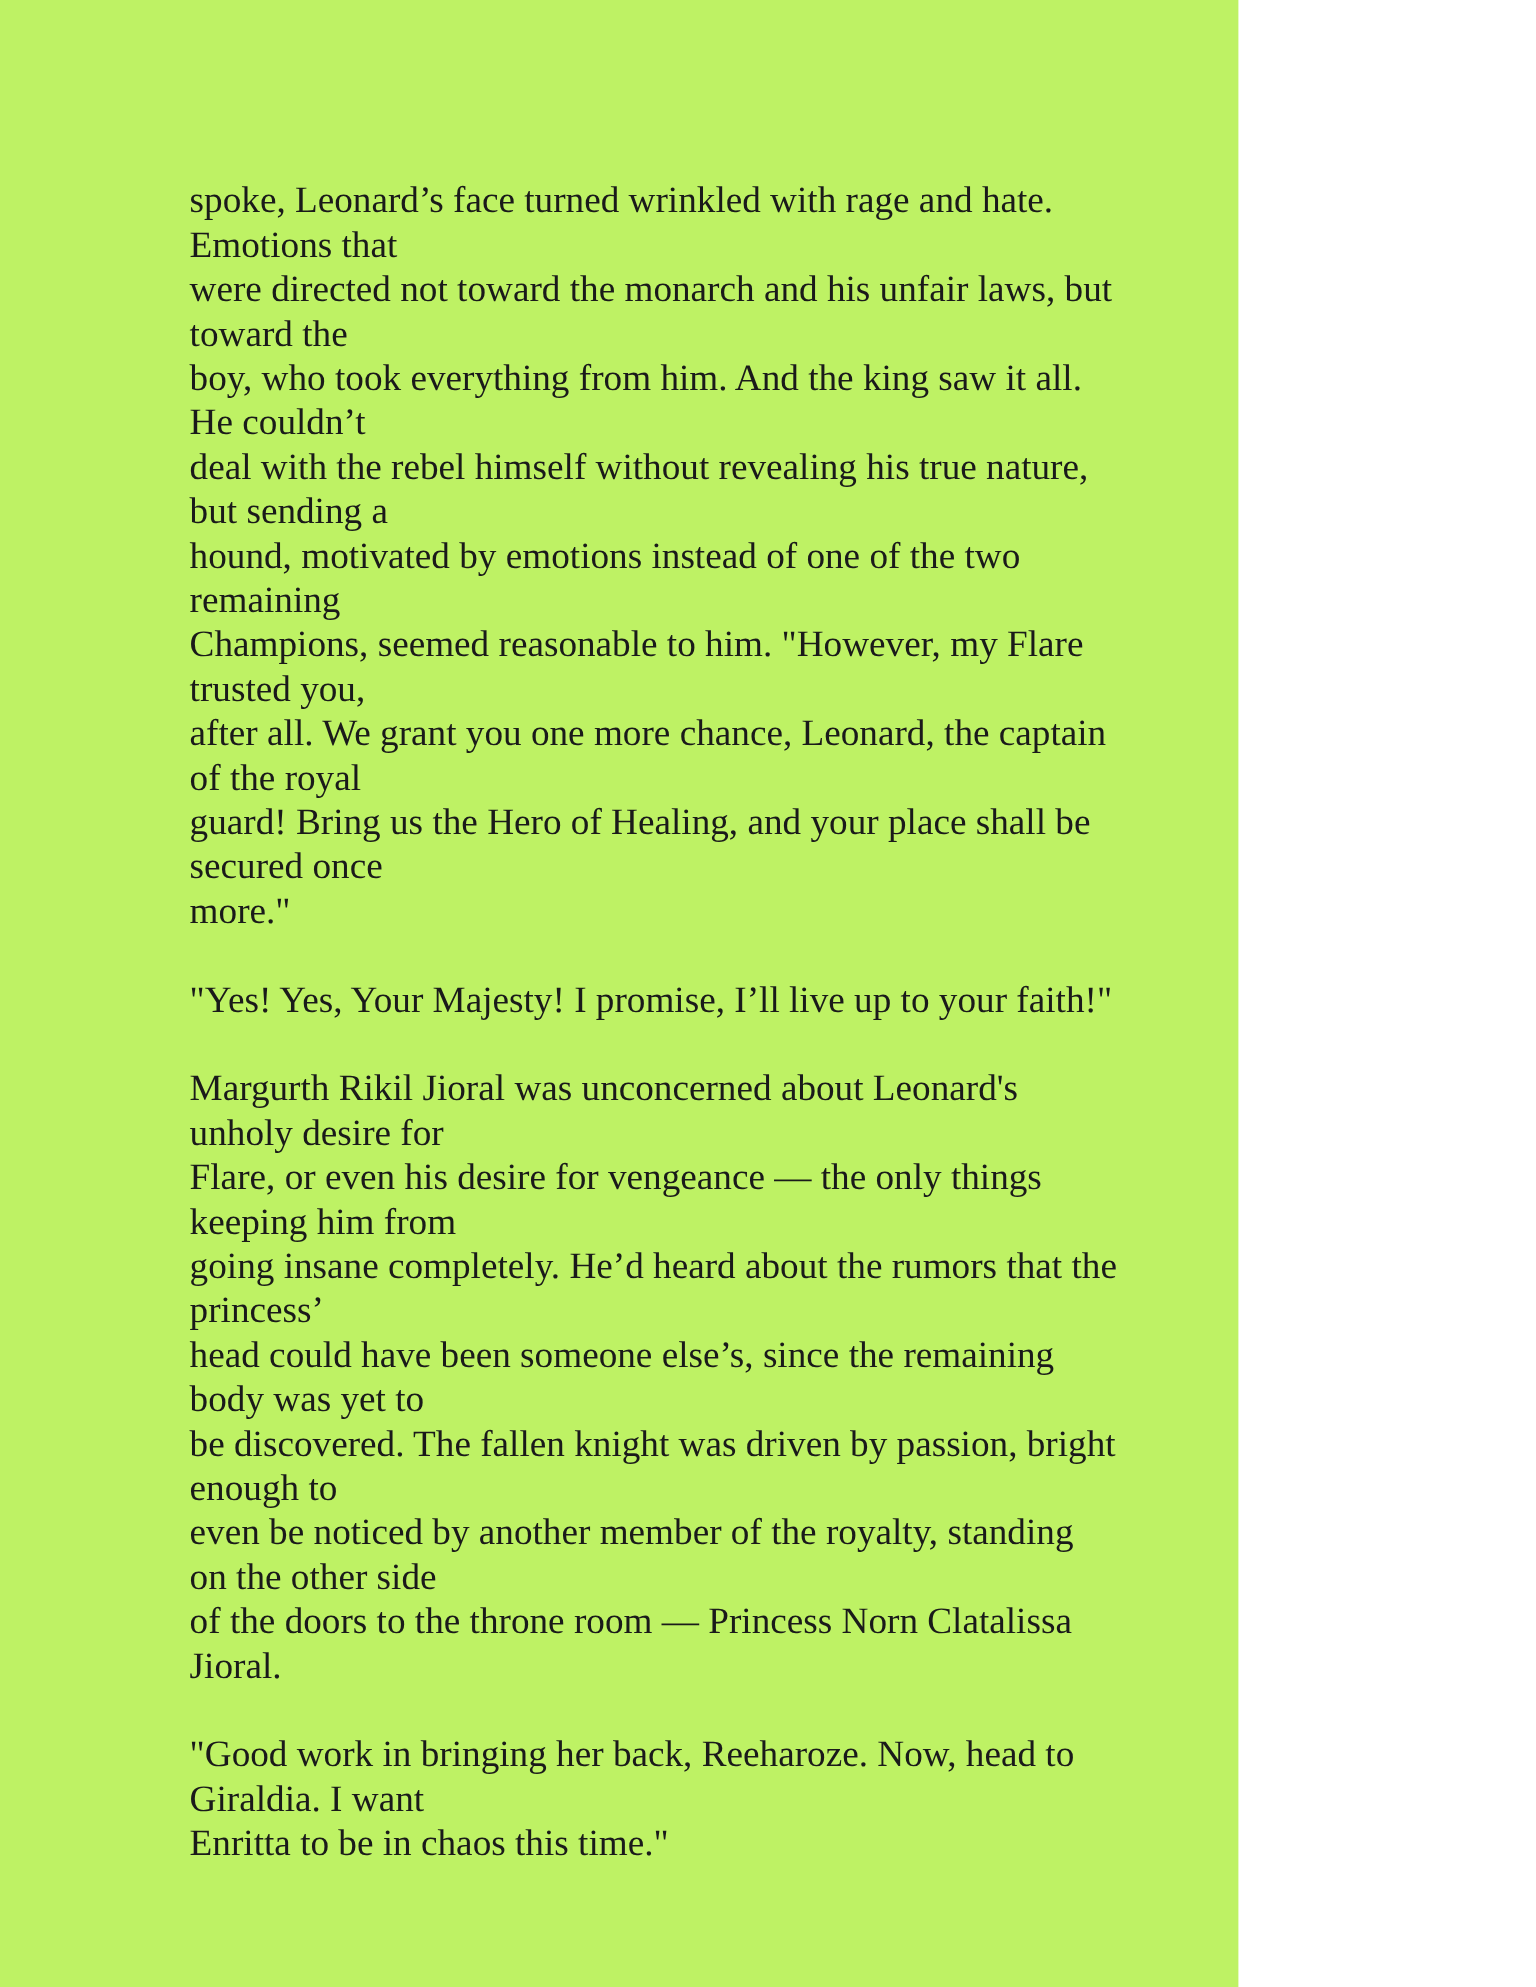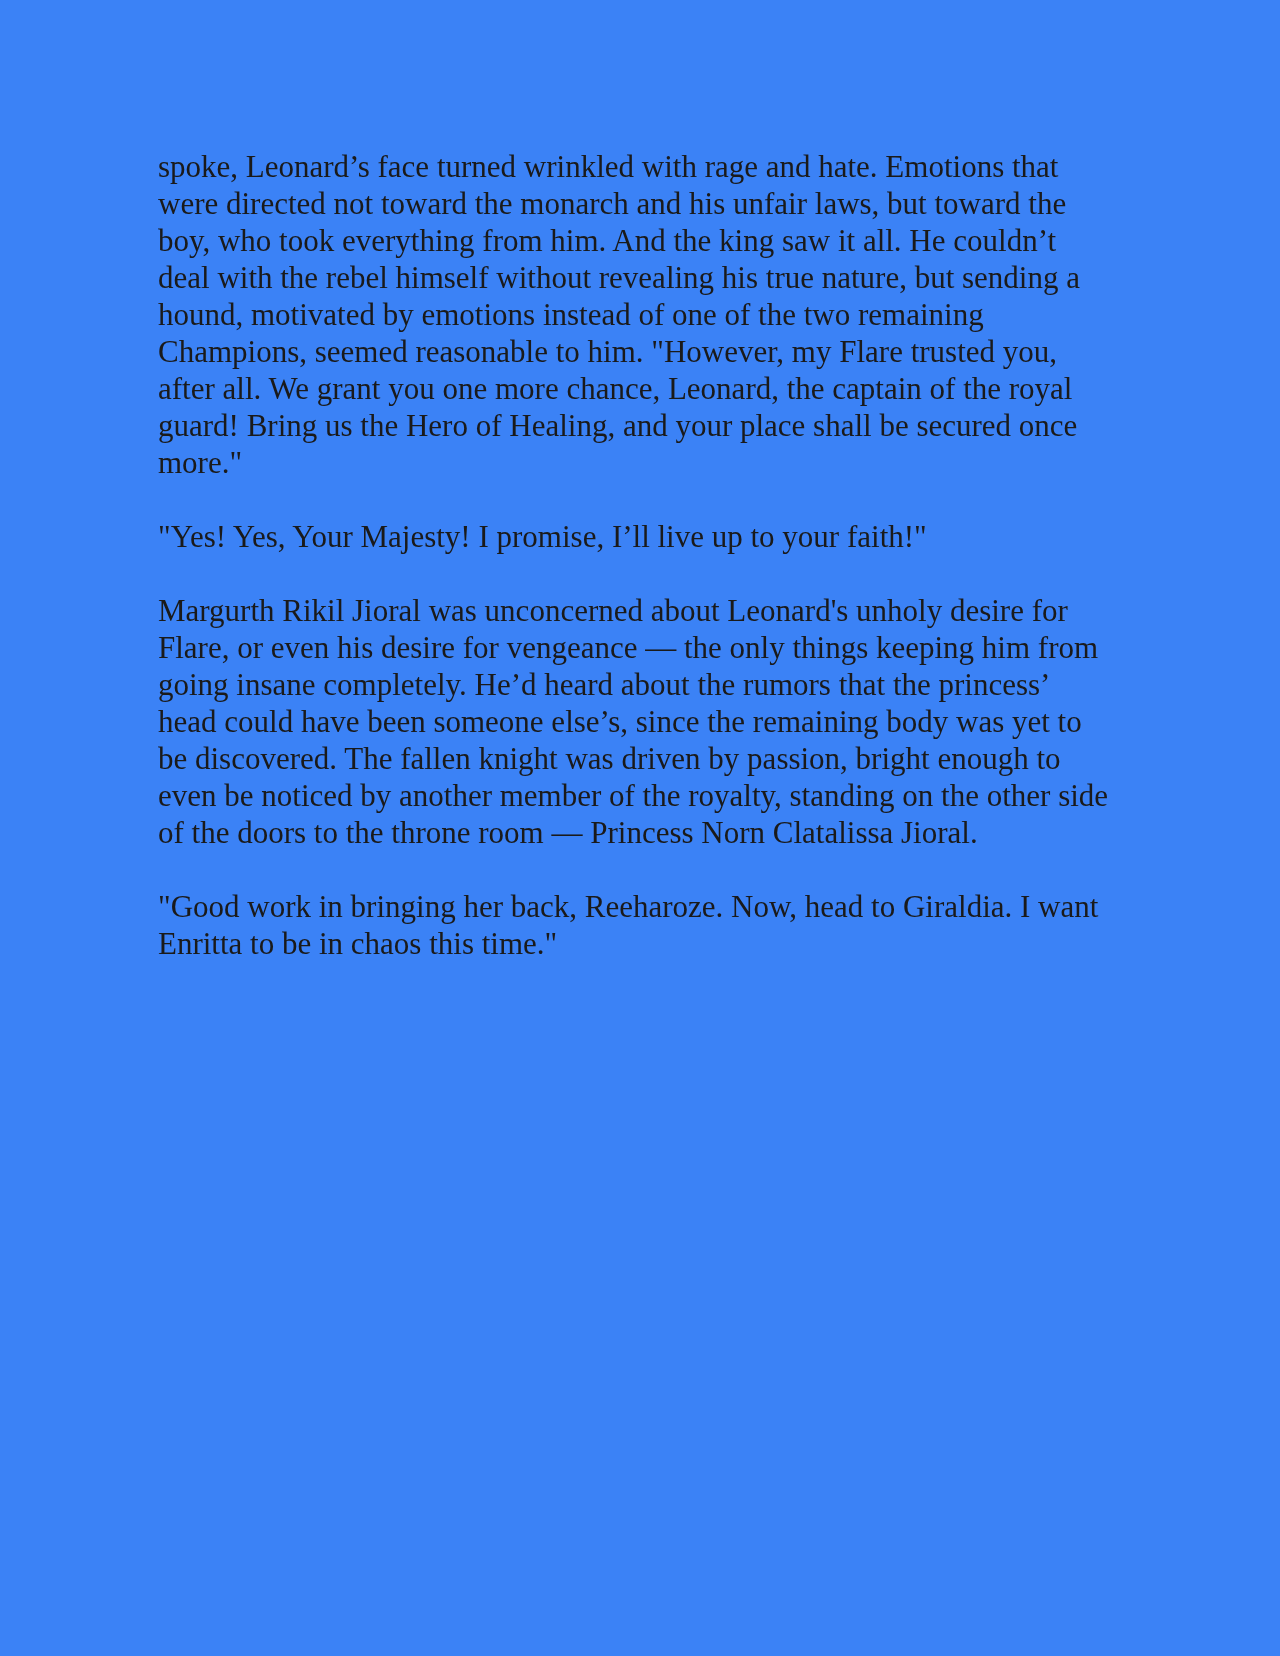--- a/index.html
+++ b/index.html
@@ -2,23 +2,23 @@
 <html><head>
 <meta charset="utf-8">
 <style>
   html, body {
     margin: 0;
     padding: 0;
     background: #ffffff;
   }
   .page {
     position: relative;
-    width: 1280px;
+    width: 1032px;
     height: 1656px;
-    background: #3b82f6;
+    background: #bef264;
     overflow: hidden;
     box-sizing: border-box;
     padding: 148px 100px 0 158px;
   }
   .story {
     font-family: "Liberation Serif", "DejaVu Serif", serif;
     font-size: 31px;
     line-height: 37px;
     color: #1a1a1a;
     max-width: 1030px;

